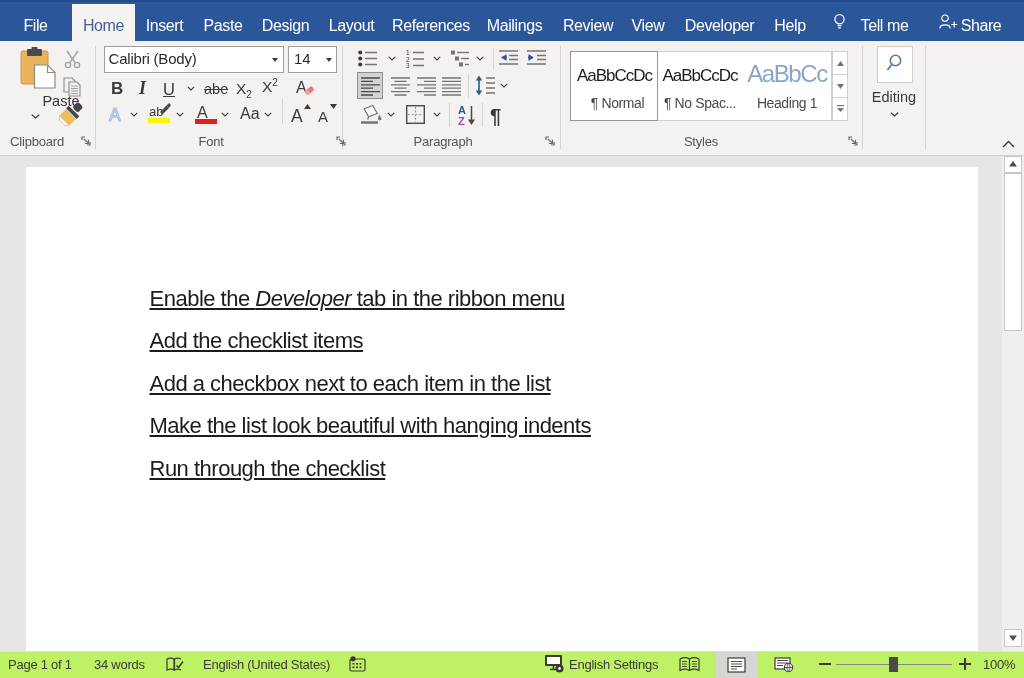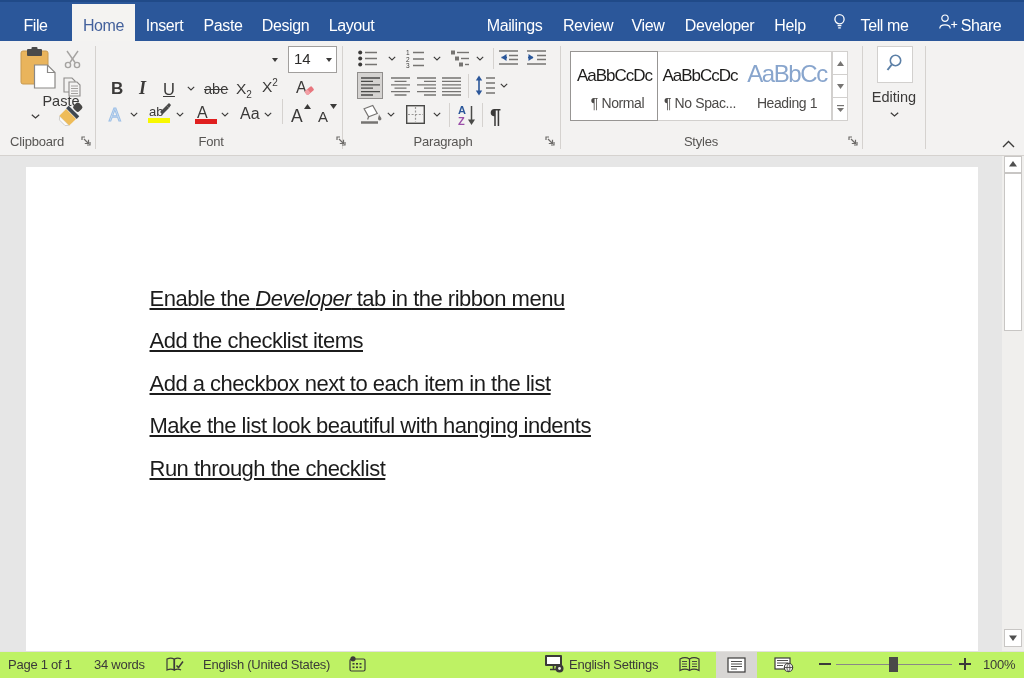--- a/index.html
+++ b/index.html
@@ -40,20 +40,21 @@
 <body>
 
 <div id="titlebar">
   <div class="topstrip"></div>
   <div class="tab" style="left:17px; width:37px;">File</div>
   <div class="tab sel" style="left:72px; width:63px;">Home</div>
   <div class="tab" style="left:142px; width:45px;">Insert</div>
   <div class="tab" style="left:202px; width:42px;">Paste</div>
   <div class="tab" style="left:260px; width:51px;">Design</div>
   <div class="tab" style="left:326px; width:51px;">Layout</div>
+  <div class="tab" style="left:391px; width:80px;">References</div>
   <div class="tab" style="left:483px; width:63px;">Mailings</div>
   <div class="tab" style="left:560px; width:56px;">Review</div>
   <div class="tab" style="left:629px; width:38px;">View</div>
   <div class="tab" style="left:681px; width:77px;">Developer</div>
   <div class="tab" style="left:771px; width:38px;">Help</div>
   <svg style="left:832px; top:13px;" width="15" height="18" viewBox="0 0 15 18">
     <circle cx="7.5" cy="6.2" r="4.6" fill="none" stroke="#fff" stroke-width="1.3"></circle>
     <path d="M5.6 12.6 L9.4 12.6 M6.2 14.9 L8.8 14.9" stroke="#fff" stroke-width="1.3" fill="none"></path>
   </svg>
   <div class="tab" style="left:856px; width:57px;">Tell me</div>
@@ -111,20 +112,21 @@
       <rect x="11" y="4.5" width="3.6" height="15" fill="#3f4750"></rect>
       <rect x="16" y="8" width="8" height="8" rx="2.5" fill="#474645"></rect>
     </g>
   </svg>
   <div class="grouplabel" style="left:7px; width:60px;">Clipboard</div>
   <svg class="lnch" style="left:81px; top:95px;" width="10" height="10" viewBox="0 0 10 10">
     <path d="M1 4 L1 1 L4 1 M6 9 L9 9 L9 6" fill="none" stroke="#6d6b69" stroke-width="1.2"></path>
     <path d="M3 3 L7.5 7.5 M7.5 3.8 L7.5 7.5 L3.8 7.5" fill="none" stroke="#6d6b69" stroke-width="1.2"></path>
   </svg>
 
+  <div class="combo" style="left:104px; top:5px; width:180px; height:27px; padding:3px 0 0 3.5px; letter-spacing:-0.2px;">Calibri (Body)</div>
   <div class="dtri" style="left:272px; top:17px;"></div>
   <div class="combo" style="left:288px; top:5px; width:49px; height:27px; padding:3px 0 0 5px;">14</div>
   <div class="dtri" style="left:326px; top:17px;"></div>
 
   <div class="btxt" style="left:111px; top:38px; font-weight:bold; font-size:17px;">B</div>
   <div class="btxt" style="left:139px; top:37px; font-family:'Liberation Serif',serif; font-style:italic; font-weight:bold; font-size:18px;">I</div>
   <div class="btxt" style="left:163px; top:39px; text-decoration:underline; font-size:16.5px;">U</div>
   <svg style="left:187px; top:45px;" width="8" height="5" viewBox="0 0 8 5">
       <path d="M0.8 0.8 L4 4 L7.2 0.8" fill="none" stroke="#3b3a39" stroke-width="1.1"></path>
     </svg>

